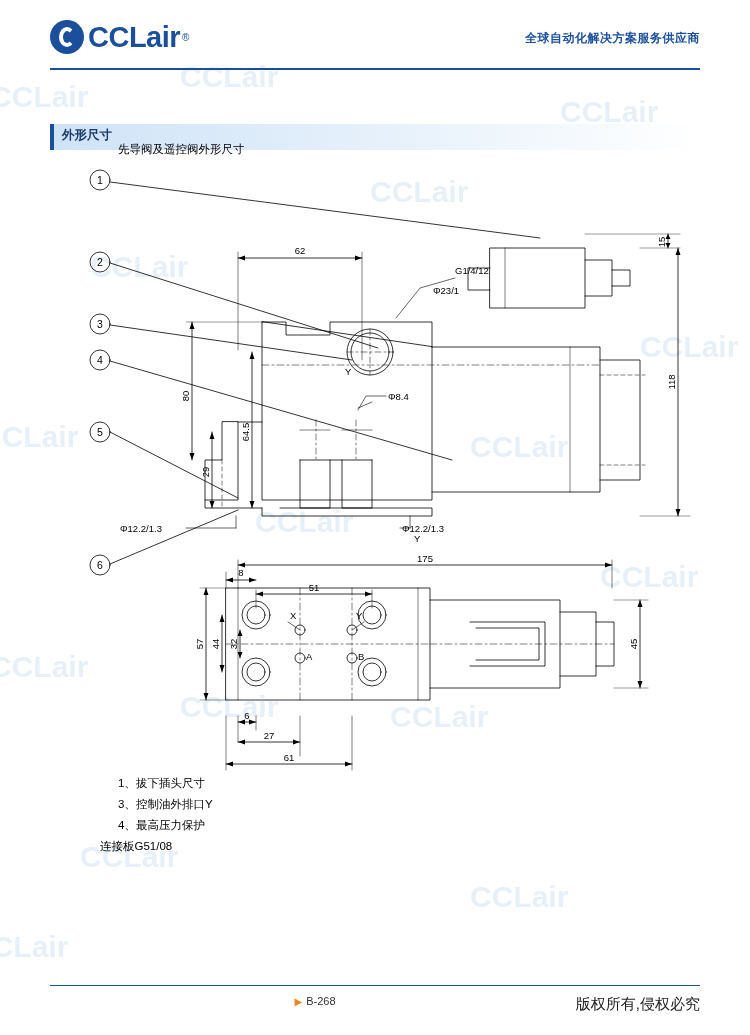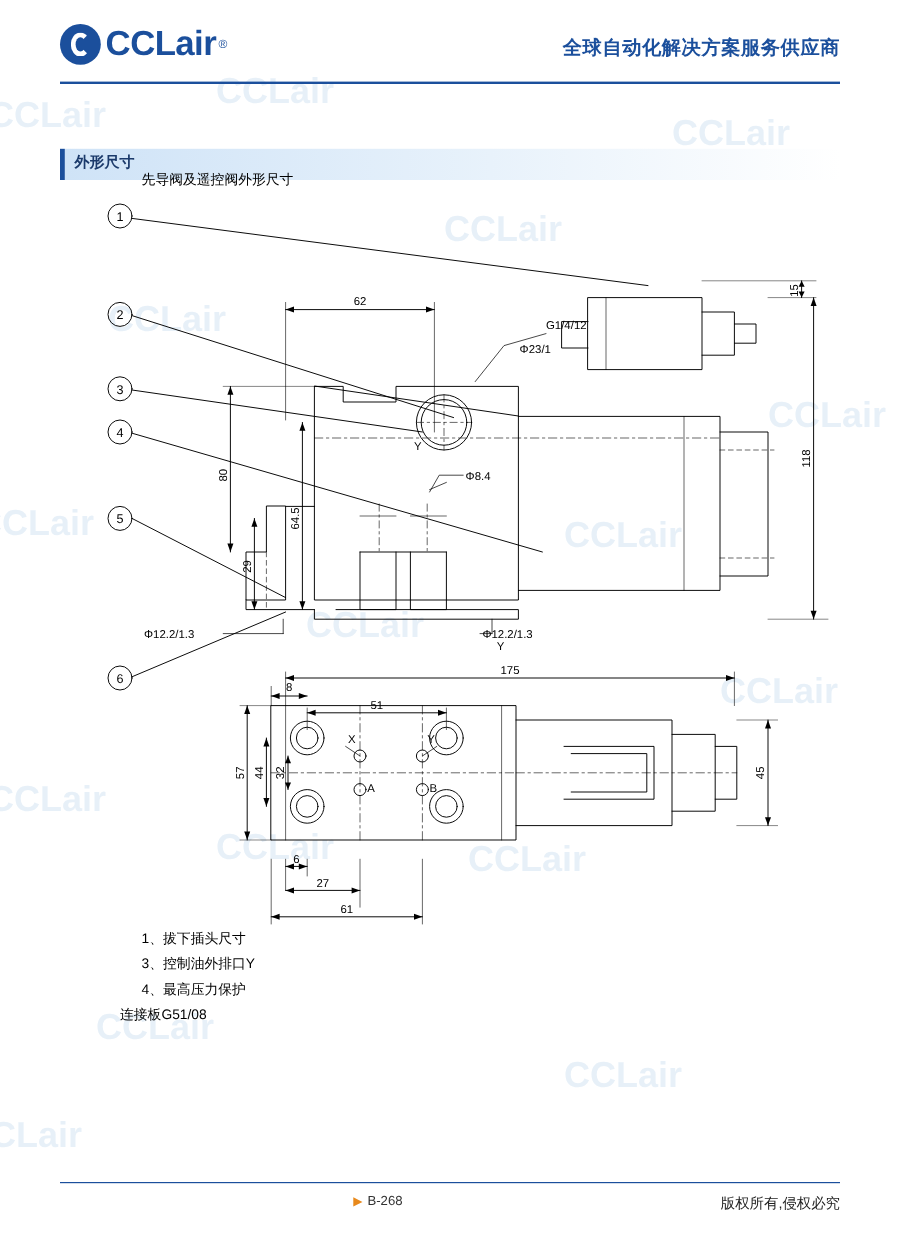--- a/index.html
+++ b/index.html
@@ -55,21 +55,21 @@
   }
   .logo-reg {
     font-size: 10px;
     color: #1b4f9c;
     vertical-align: super;
     margin-left: 2px;
   }
   .header-slogan {
     position: absolute;
     right: 50px; top: 30px;
-    font-size: 16px;
+    font-size: 12px;
     font-weight: bold;
     color: #1b4f9c;
     letter-spacing: 0.5px;
   }
   .header-rule {
     position: absolute;
     left: 50px; top: 68px;
     width: 650px;
     height: 2px;
     background: #1b4f9c;
@@ -137,21 +137,21 @@
     color: #333;
   }
   .footer-page .tri {
     color: #e8891c;
     font-size: 10px;
     margin-right: 4px;
   }
   .footer-right {
     position: absolute;
     right: 50px; top: 995px;
-    font-size: 12px;
+    font-size: 15px;
     color: #222;
   }
 
   
   .wm {
     position: absolute;
     font-size: 30px;
     font-weight: bold;
     color: rgba(120, 170, 215, 0.18);
     font-family: "Liberation Sans", sans-serif;

